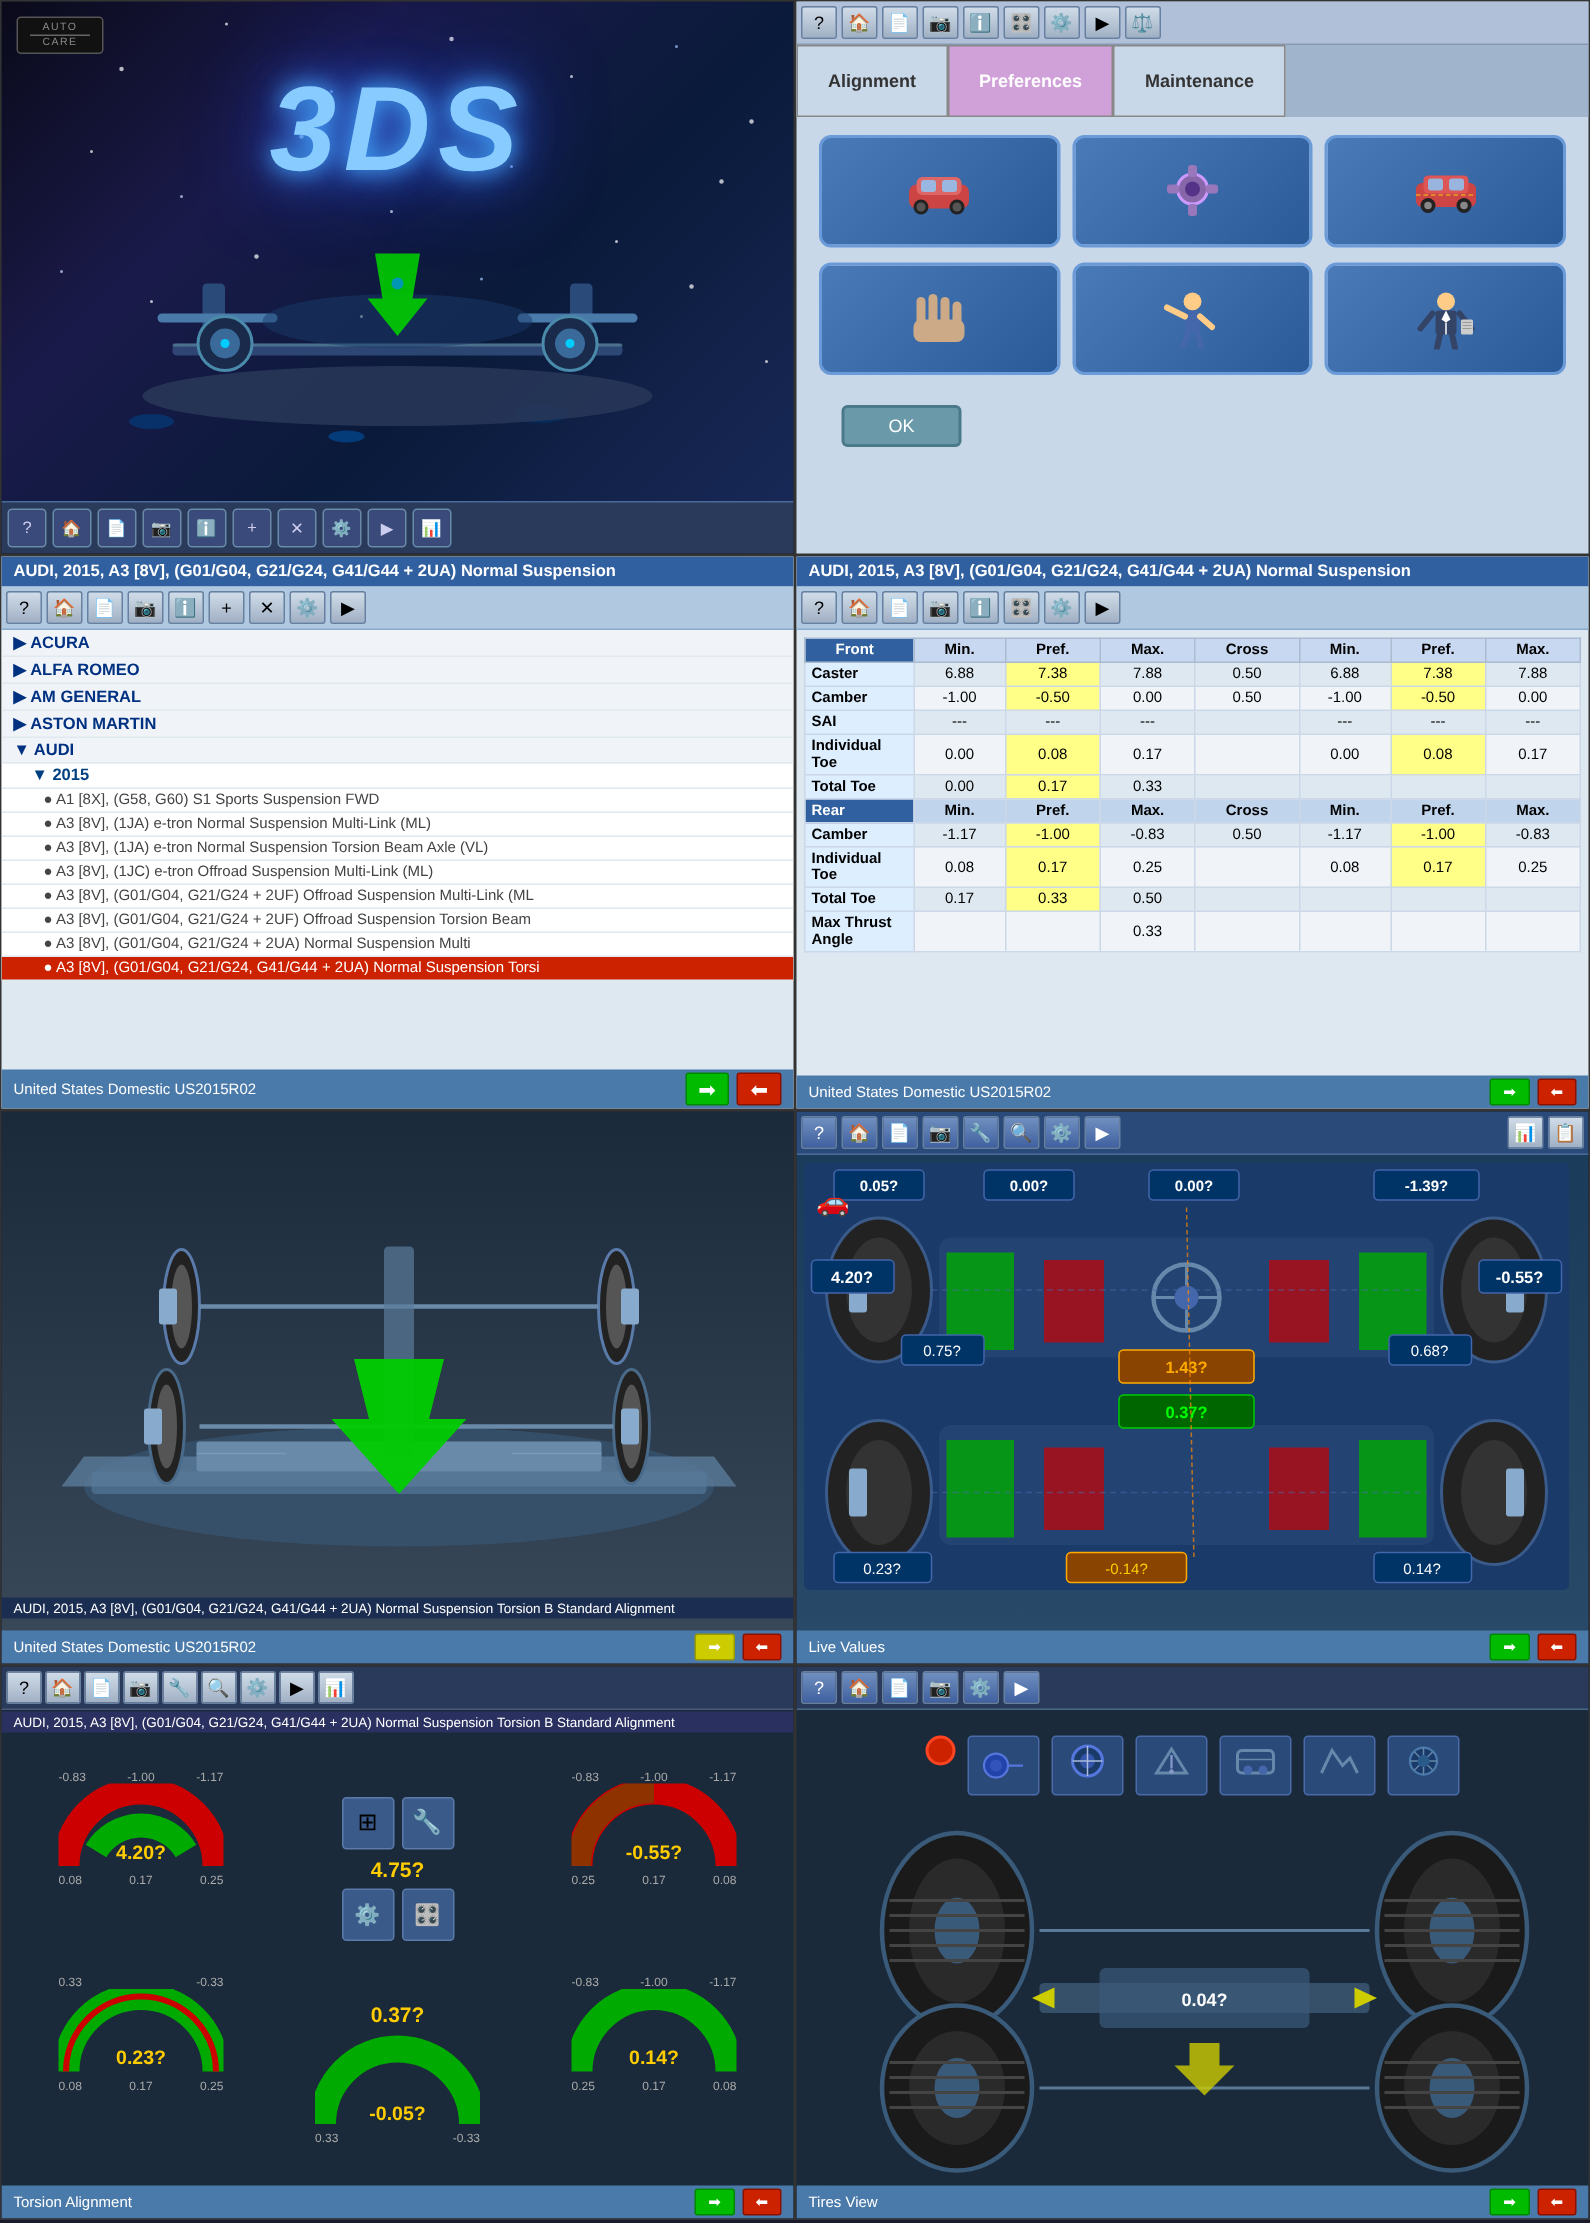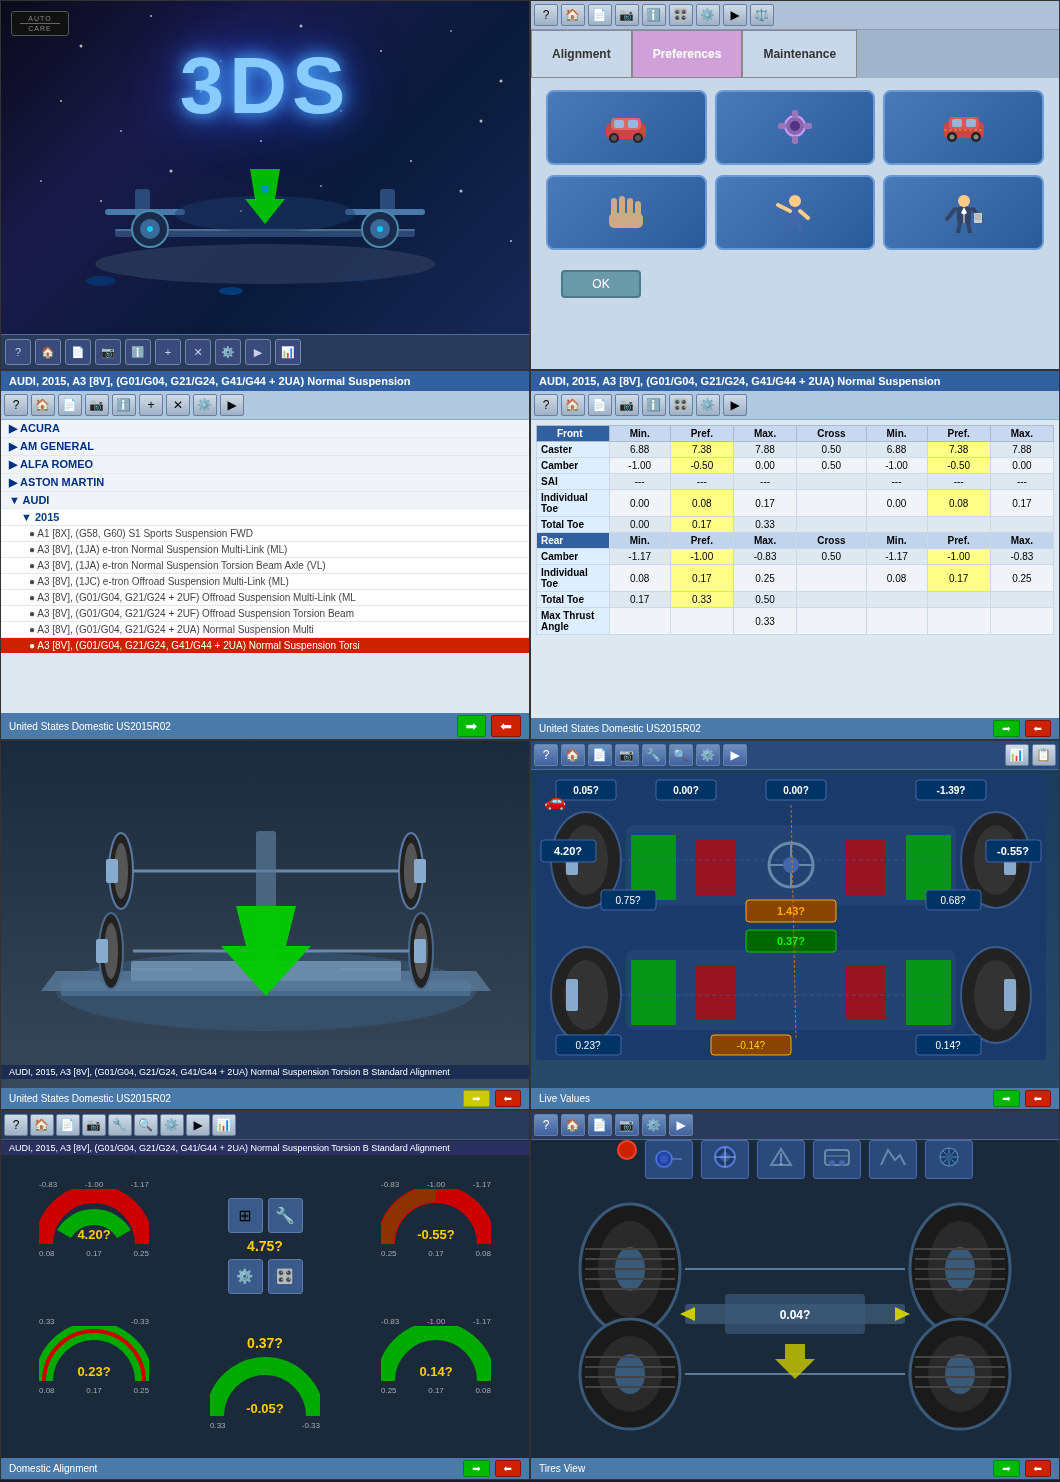--- a/index.html
+++ b/index.html
@@ -296,21 +296,21 @@
 
     <div style="position:absolute;top:10px;left:10px;z-index:10">
       <div style="background:#111;border:1px solid #555;border-radius:3px;padding:3px 8px;display:flex;flex-direction:column;align-items:center">
         <div style="font-size:7px;color:#888;letter-spacing:1px;">AUTO</div>
         <div style="width:40px;height:1px;background:#666;margin:1px 0;"></div>
         <div style="font-size:7px;color:#888;letter-spacing:1px;">CARE</div>
       </div>
     </div>
 
     <div style="position:absolute;top:45px;left:0;right:0;text-align:center;z-index:10">
-      <div style="font-size:80px;font-weight:900;color:#88ccff;
+      <div style="font-size:80px;font-weight:900;font-style:italic;color:#88ccff;
                   text-shadow:0 0 15px #4af,0 0 30px #48f,0 0 60px #24f;
                   letter-spacing:5px;line-height:1;">3DS</div>
     </div>
 
     <div style="position:absolute;bottom:80px;left:0;right:0;display:flex;justify-content:center;z-index:5">
       <svg width="380" height="180" viewBox="0 0 380 180">
 
         <ellipse cx="190" cy="155" rx="170" ry="20" fill="#2a3a5a" opacity="0.8"></ellipse>
 
         <rect x="40" y="120" width="300" height="8" rx="3" fill="#3a5a8a" opacity="0.7"></rect>
@@ -468,22 +468,22 @@
       <div class="tb-btn">📷</div>
       <div class="tb-btn">ℹ️</div>
       <div class="tb-btn">+</div>
       <div class="tb-btn">✕</div>
       <div class="tb-btn">⚙️</div>
       <div class="tb-btn">▶</div>
     </div>
 
     <div class="list-scroll" style="background:white;overflow-y:auto;">
       <div class="list-item brand arrow">ACURA</div>
+      <div class="list-item brand arrow">ALFA ROMEO</div>
       <div class="list-item brand arrow">AM GENERAL</div>
-      <div class="list-item brand arrow">ALFA ROMEO</div>
       <div class="list-item brand arrow">ASTON MARTIN</div>
       <div class="list-item brand" style="color:#003080;font-weight:bold;">▼ AUDI</div>
       <div class="list-item year" style="padding-left:20px;font-weight:bold;">▼ 2015</div>
       <div class="list-item model" style="padding-left:28px;font-size:10px;">● A1 [8X], (G58, G60) S1 Sports Suspension FWD</div>
       <div class="list-item model" style="padding-left:28px;font-size:10px;">● A3 [8V], (1JA) e-tron Normal Suspension Multi-Link (ML)</div>
       <div class="list-item model" style="padding-left:28px;font-size:10px;">● A3 [8V], (1JA) e-tron Normal Suspension Torsion Beam Axle (VL)</div>
       <div class="list-item model" style="padding-left:28px;font-size:10px;">● A3 [8V], (1JC) e-tron Offroad Suspension Multi-Link (ML)</div>
       <div class="list-item model" style="padding-left:28px;font-size:10px;">● A3 [8V], (G01/G04, G21/G24 + 2UF) Offroad Suspension Multi-Link (ML</div>
       <div class="list-item model" style="padding-left:28px;font-size:10px;">● A3 [8V], (G01/G04, G21/G24 + 2UF) Offroad Suspension Torsion Beam</div>
       <div class="list-item model" style="padding-left:28px;font-size:10px;">● A3 [8V], (G01/G04, G21/G24 + 2UA) Normal Suspension Multi</div>
@@ -918,39 +918,39 @@
         </svg>
         <div style="font-size:8px;color:#aaa;display:flex;justify-content:space-between;width:110px;">
           <span>0.25</span>
             <span>0.17</span>
             <span>0.08</span>
         </div>
       </div>
     </div>
 
     <div class="status-bar">
-      <span>Domestic Alignment</span>
+      <span>Torsion Alignment</span>
       <div style="display:flex;gap:5px;">
         <div style="background:#00bb00;border:1px solid #008800;border-radius:2px;padding:2px 8px;cursor:pointer;">➡</div>
         <div style="background:#cc2200;border:1px solid #881100;border-radius:2px;padding:2px 8px;cursor:pointer;">⬅</div>
       </div>
     </div>
   </div>
 
   <div class="panel panel-tires">
     <div class="tires-toolbar">
       <div class="tb-btn tb-btn-active">?</div>
       <div class="tb-btn tb-btn-active">🏠</div>
       <div class="tb-btn tb-btn-active">📄</div>
       <div class="tb-btn tb-btn-active">📷</div>
       <div class="tb-btn tb-btn-active">⚙️</div>
       <div class="tb-btn tb-btn-active">▶</div>
     </div>
 
-    <div style="padding:0;height:calc(100% - 65px);position:relative">
+    <div style="padding:17px;height:calc(100% - 65px);position:relative">
 
       <div style="display:flex;gap:8px;margin-bottom:10px;justify-content:center;">
 
         <div style="width:20px;height:20px;border-radius:50%;background:#cc2200;border:2px solid #ff4422;"></div>
 
         <div style="background:#2a4a7a;border:1px solid #4a6aaa;border-radius:3px;padding:4px 8px;cursor:pointer;display:flex;align-items:center;gap:3px;">
           <svg width="30" height="25" viewBox="0 0 30 25">
             <circle cx="10" cy="12" r="8" fill="#2244aa" stroke="#5577dd" stroke-width="1.5"></circle>
             <circle cx="10" cy="12" r="4" fill="#3355bb"></circle>
             <line x1="18" y1="12" x2="28" y2="12" stroke="#5577dd" stroke-width="1.5"></line>

